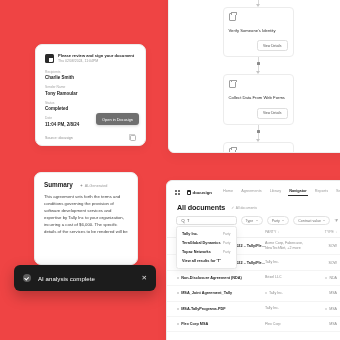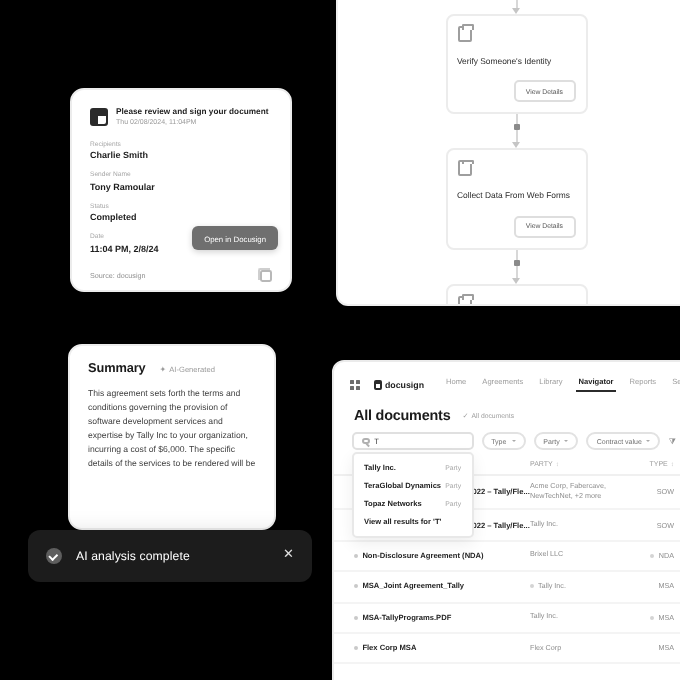--- a/index.html
+++ b/index.html
@@ -2,21 +2,21 @@
 <html><head>
 <meta charset="utf-8">
 <style>
   * { box-sizing: border-box; margin: 0; padding: 0; }
   html, body {
     width: 340px; height: 340px;
     background: #ffffff;
     font-family: "Liberation Sans", sans-serif;
     overflow: hidden;
   }
-  .stage { position: relative; width: 340px; height: 340px; background: #000000; }
+  .stage { position: relative; width: 340px; height: 340px; background: #ef4444; }
 
   
   .doc-card {
     position: absolute; left: 35px; top: 44px; width: 111px; height: 102px;
     background: #fff; border: 1px solid #ececec; border-radius: 7px;
     box-shadow: 0 3px 9px rgba(0,0,0,.055);
     padding: 8px 9px 7px 9px;
   }
   .dc-head { display: flex; align-items: flex-start; gap: 4px; margin-bottom: 7px; }
   .dc-logo {

